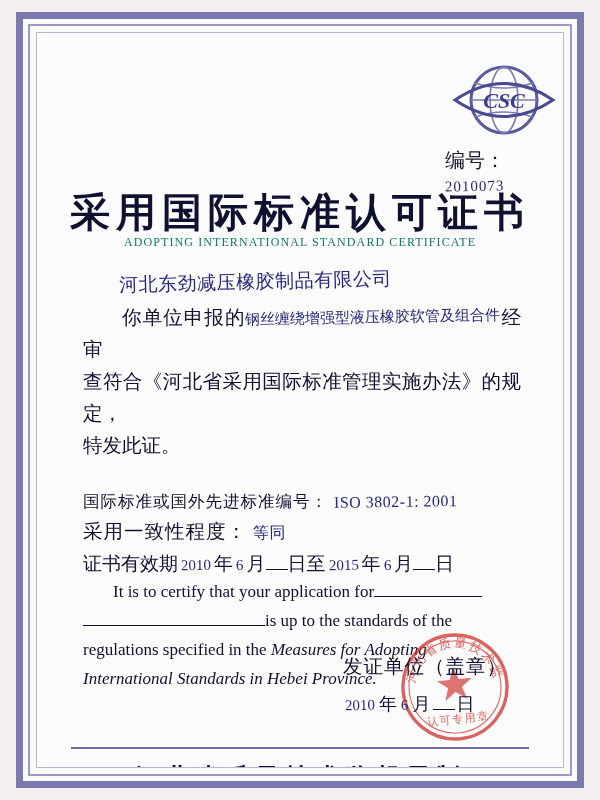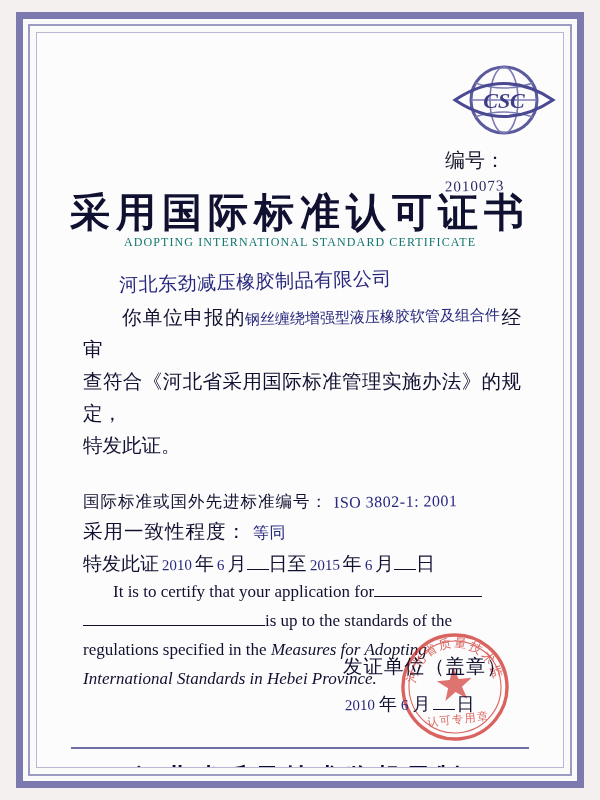--- a/index.html
+++ b/index.html
@@ -339,21 +339,21 @@
             <span class="field-label">国际标准或国外先进标准编号：</span>
             <span class="field-value">ISO 3802-1: 2001</span>
           </div>
 
           <div class="field-row">
             <span class="field-label">采用一致性程度：</span>
             <span class="field-value">等同</span>
           </div>
 
           <div class="validity">
-            <span>特发此证</span>
+            <span>证书有效期</span>
             <span class="v-hw">2010</span>
             <span>年</span>
             <span class="v-hw">6</span>
             <span>月</span>
             <span class="blank sm"></span>
             <span>日至</span>
             <span class="v-hw">2015</span>
             <span>年</span>
             <span class="v-hw">6</span>
             <span>月</span>

